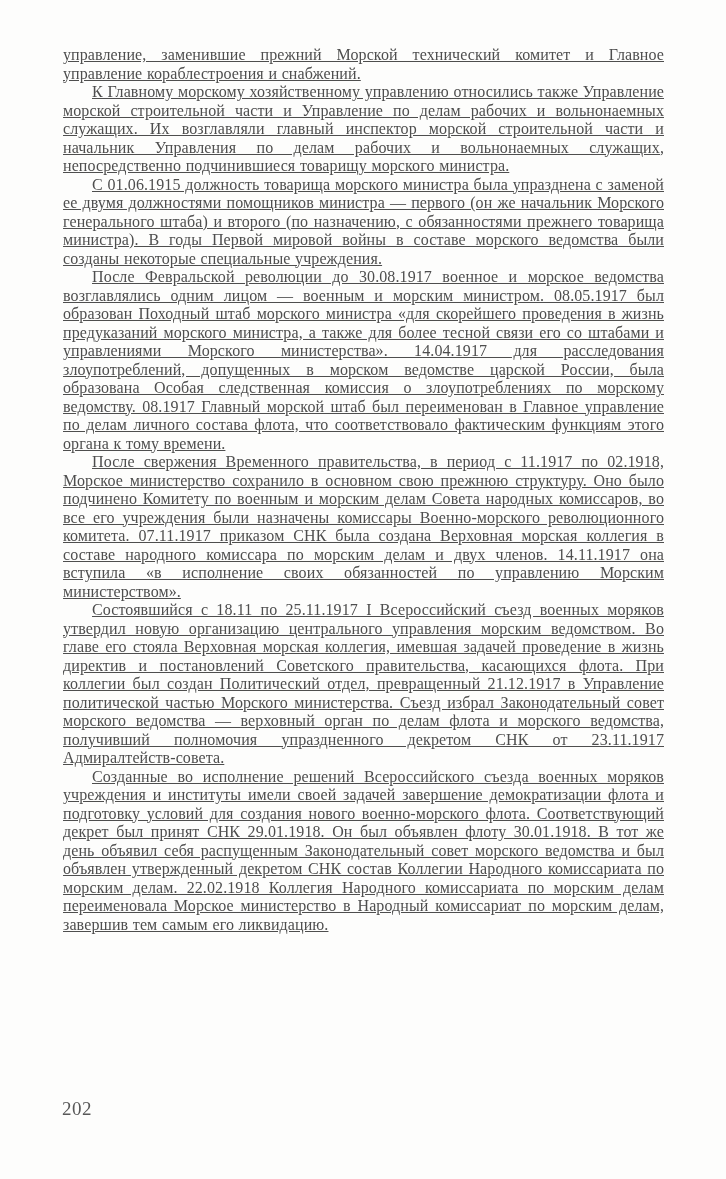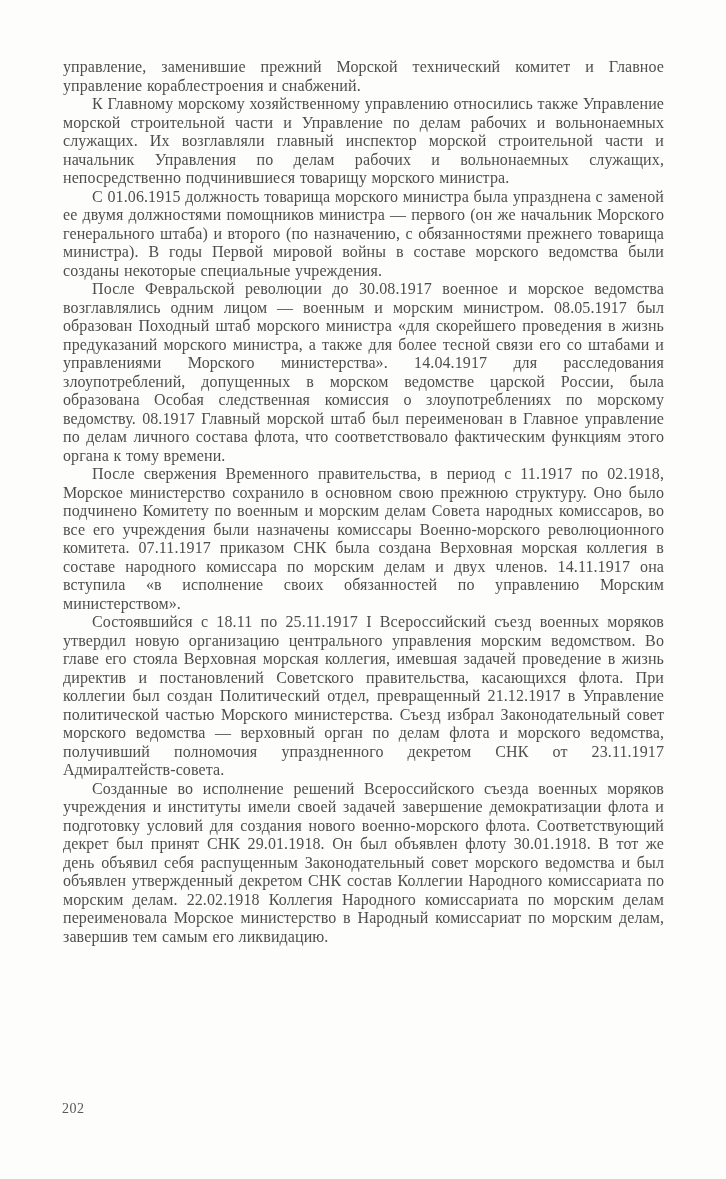--- a/index.html
+++ b/index.html
@@ -12,43 +12,44 @@
     width: 726px;
     height: 1179px;
     background: #fdfdfc;
     overflow: hidden;
     font-family: "Liberation Serif", "DejaVu Serif", serif;
     color: #4e4e4e;
   }
   .text-block {
     position: absolute;
     left: 63px;
-    top: 58px;
+    top: 46px;
     width: 601px;
+    text-decoration: underline;
   }
   p.para {
     margin: 0;
     padding: 0;
     font-size: 16px;
     line-height: 18.5px;
     text-align: justify;
     text-indent: 29px;
     letter-spacing: 0.1px;
     word-spacing: 0.5px;
     hyphens: auto;
     -webkit-hyphens: auto;
   }
   p.para.no-indent {
     text-indent: 0;
   }
   .page-number {
     position: absolute;
     left: 62px;
     top: 1100px;
-    font-size: 14px;
+    font-size: 19px;
     line-height: 18px;
     color: #585858;
     letter-spacing: 0.5px;
   }
 </style>
 </head>
 <body>
 
 <div class="page">
   <div class="text-block" lang="ru">

